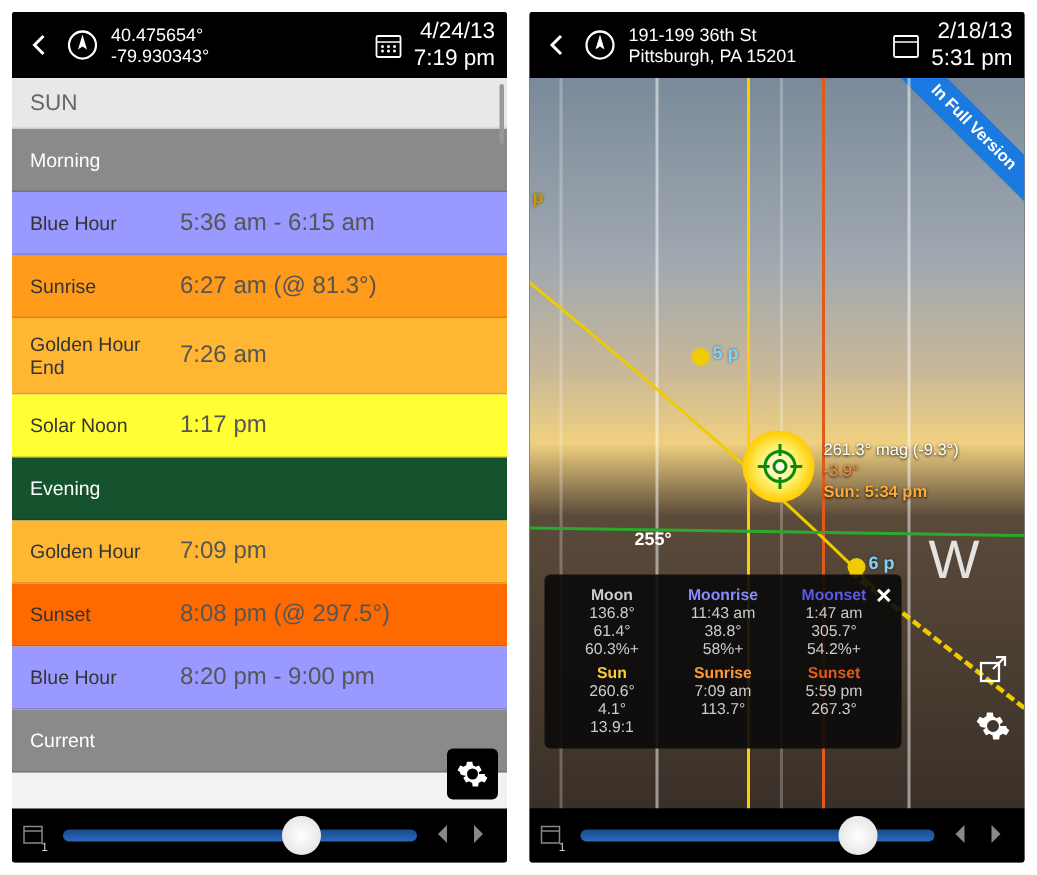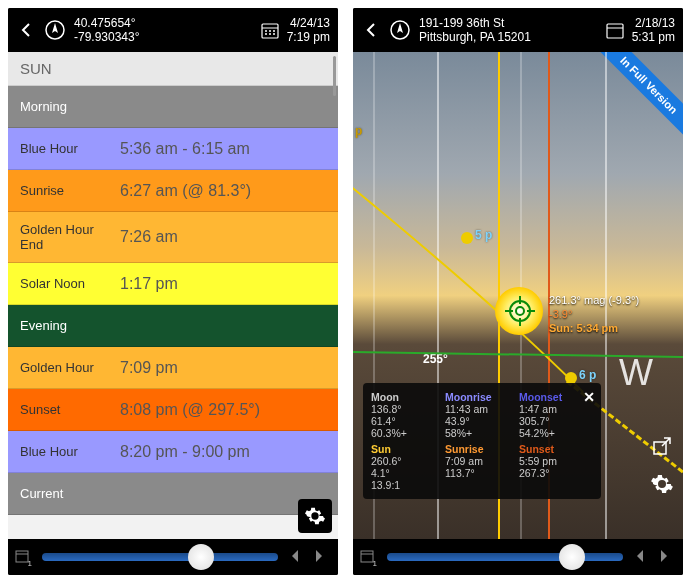--- a/index.html
+++ b/index.html
@@ -3,21 +3,21 @@
 <meta charset="utf-8">
 <style>
 * { margin: 0; padding: 0; box-sizing: border-box; font-family: -apple-system, Helvetica, Arial, sans-serif; }
 body { background: #fff; width: 691px; height: 583px; display: flex; gap: 15px; padding: 8px; }
 .screen { width: 330px; height: 567px; background: #000; border-radius: 2px; overflow: hidden; position: relative; display: flex; flex-direction: column; }
 .topbar { background: #000; height: 44px; display: flex; align-items: center; padding: 0 8px; color: #fff; font-size: 12px; }
 .back-btn { width: 20px; height: 20px; display: flex; align-items: center; justify-content: center; margin-right: 8px; }
 .compass-ic { width: 22px; height: 22px; margin-right: 8px; }
 .loc-text { flex: 1; line-height: 1.2; }
 .cal-ic { width: 22px; height: 22px; margin-right: 6px; }
-.date-text { text-align: right; line-height: 1.2; font-size: 12px; }
+.date-text { text-align: right; line-height: 1.2; font-size: 15px; }
 .list-area { flex: 1; background: #f2f2f2; overflow-y: hidden; position: relative; }
 .section-hdr { background: #e8e8e8; color: #666; padding: 8px 12px; font-size: 15px; border-bottom: 1px solid #ccc; }
 .row { display: flex; align-items: center; padding: 10px 12px; border-bottom: 1px solid rgba(0,0,0,0.15); min-height: 42px; }
 .row-label { font-size: 13px; font-weight: normal; width: 100px; }
 .row-value { font-size: 16px; color: #555; }
 .row-morning { background: #8a8a8a; color: #fff; }
 .row-bluehour { background: #9999ff; color: #333; }
 .row-sunrise { background: #ff9a1a; color: #333; }
 .row-golden-end { background: #ffb733; color: #333; }
 .row-solar-noon { background: #ffff33; color: #333; }
@@ -40,21 +40,21 @@
 .vline { position: absolute; top: 0; bottom: 0; width: 2px; }
 .compass-label { position: absolute; color: #fff; font-size: 12px; font-weight: bold; }
 .sun-disk { position: absolute; width: 48px; height: 48px; background: radial-gradient(#fff,#ffee66 40%,#ffcc00 70%, rgba(255,200,0,0) 100%); border-radius: 50%; left: 142px; top: 235px; }
 .target { position: absolute; left: 152px; top: 244px; width: 30px; height: 30px; }
 .arc-dot { position: absolute; width: 12px; height: 12px; background: #eecc00; border-radius: 50%; }
 .arc-label { position: absolute; font-size: 12px; color: #7dd3fc; font-weight: bold; text-shadow: 0 0 2px rgba(0,0,0,0.5); }
 .sun-info { position: absolute; font-size: 11px; color: #fff; text-shadow: 0 1px 2px #000; }
 .moon-arc-dash { position: absolute; border-top: 3px dashed #eecc00; width: 200px; transform-origin: left center; }
 .info-panel { position: absolute; left: 10px; bottom: 40px; width: 238px; background: rgba(10,10,10,0.9); border-radius: 4px; padding: 8px; color: #ccc; font-size: 10.5px; }
 .info-row { display: flex; }
-.info-col { flex: 1; }
+.info-col { flex: 1; text-align: center; }
 .info-hdr { font-weight: bold; }
 .clr-moon { color: #ccc; }
 .clr-moonrise { color: #8a8aff; }
 .clr-moonset { color: #5a5aea; }
 .clr-sun { color: #ffcc33; }
 .clr-sunrise { color: #ff9a33; }
 .clr-sunset { color: #e05a1a; }
 .close-x { position: absolute; top: 6px; right: 6px; color: #fff; font-size: 14px; font-weight: bold; }
 .w-big { position: absolute; right: 30px; top: 300px; color: rgba(255,255,255,0.85); font-size: 36px; font-weight: 300; }
 .scrollbar-ind { position: absolute; right: 2px; top: 4px; width: 3px; height: 40px; background: #999; border-radius: 2px; }
@@ -257,21 +257,21 @@
             <div class="info-hdr">Moonset</div>
           </div>
       </div>
       <div class="info-row">
         <div class="info-col">136.8°</div>
         <div class="info-col">11:43 am</div>
         <div class="info-col">1:47 am</div>
       </div>
       <div class="info-row">
         <div class="info-col">61.4°</div>
-        <div class="info-col">43.9°</div>
+        <div class="info-col">38.8°</div>
         <div class="info-col">305.7°</div>
       </div>
       <div class="info-row">
         <div class="info-col">60.3%+</div>
         <div class="info-col">58%+</div>
         <div class="info-col">54.2%+</div>
       </div>
       <div class="info-row" style="margin-top:4px">
         <div class="info-col clr-sun">
             <div class="info-hdr">Sun</div>

